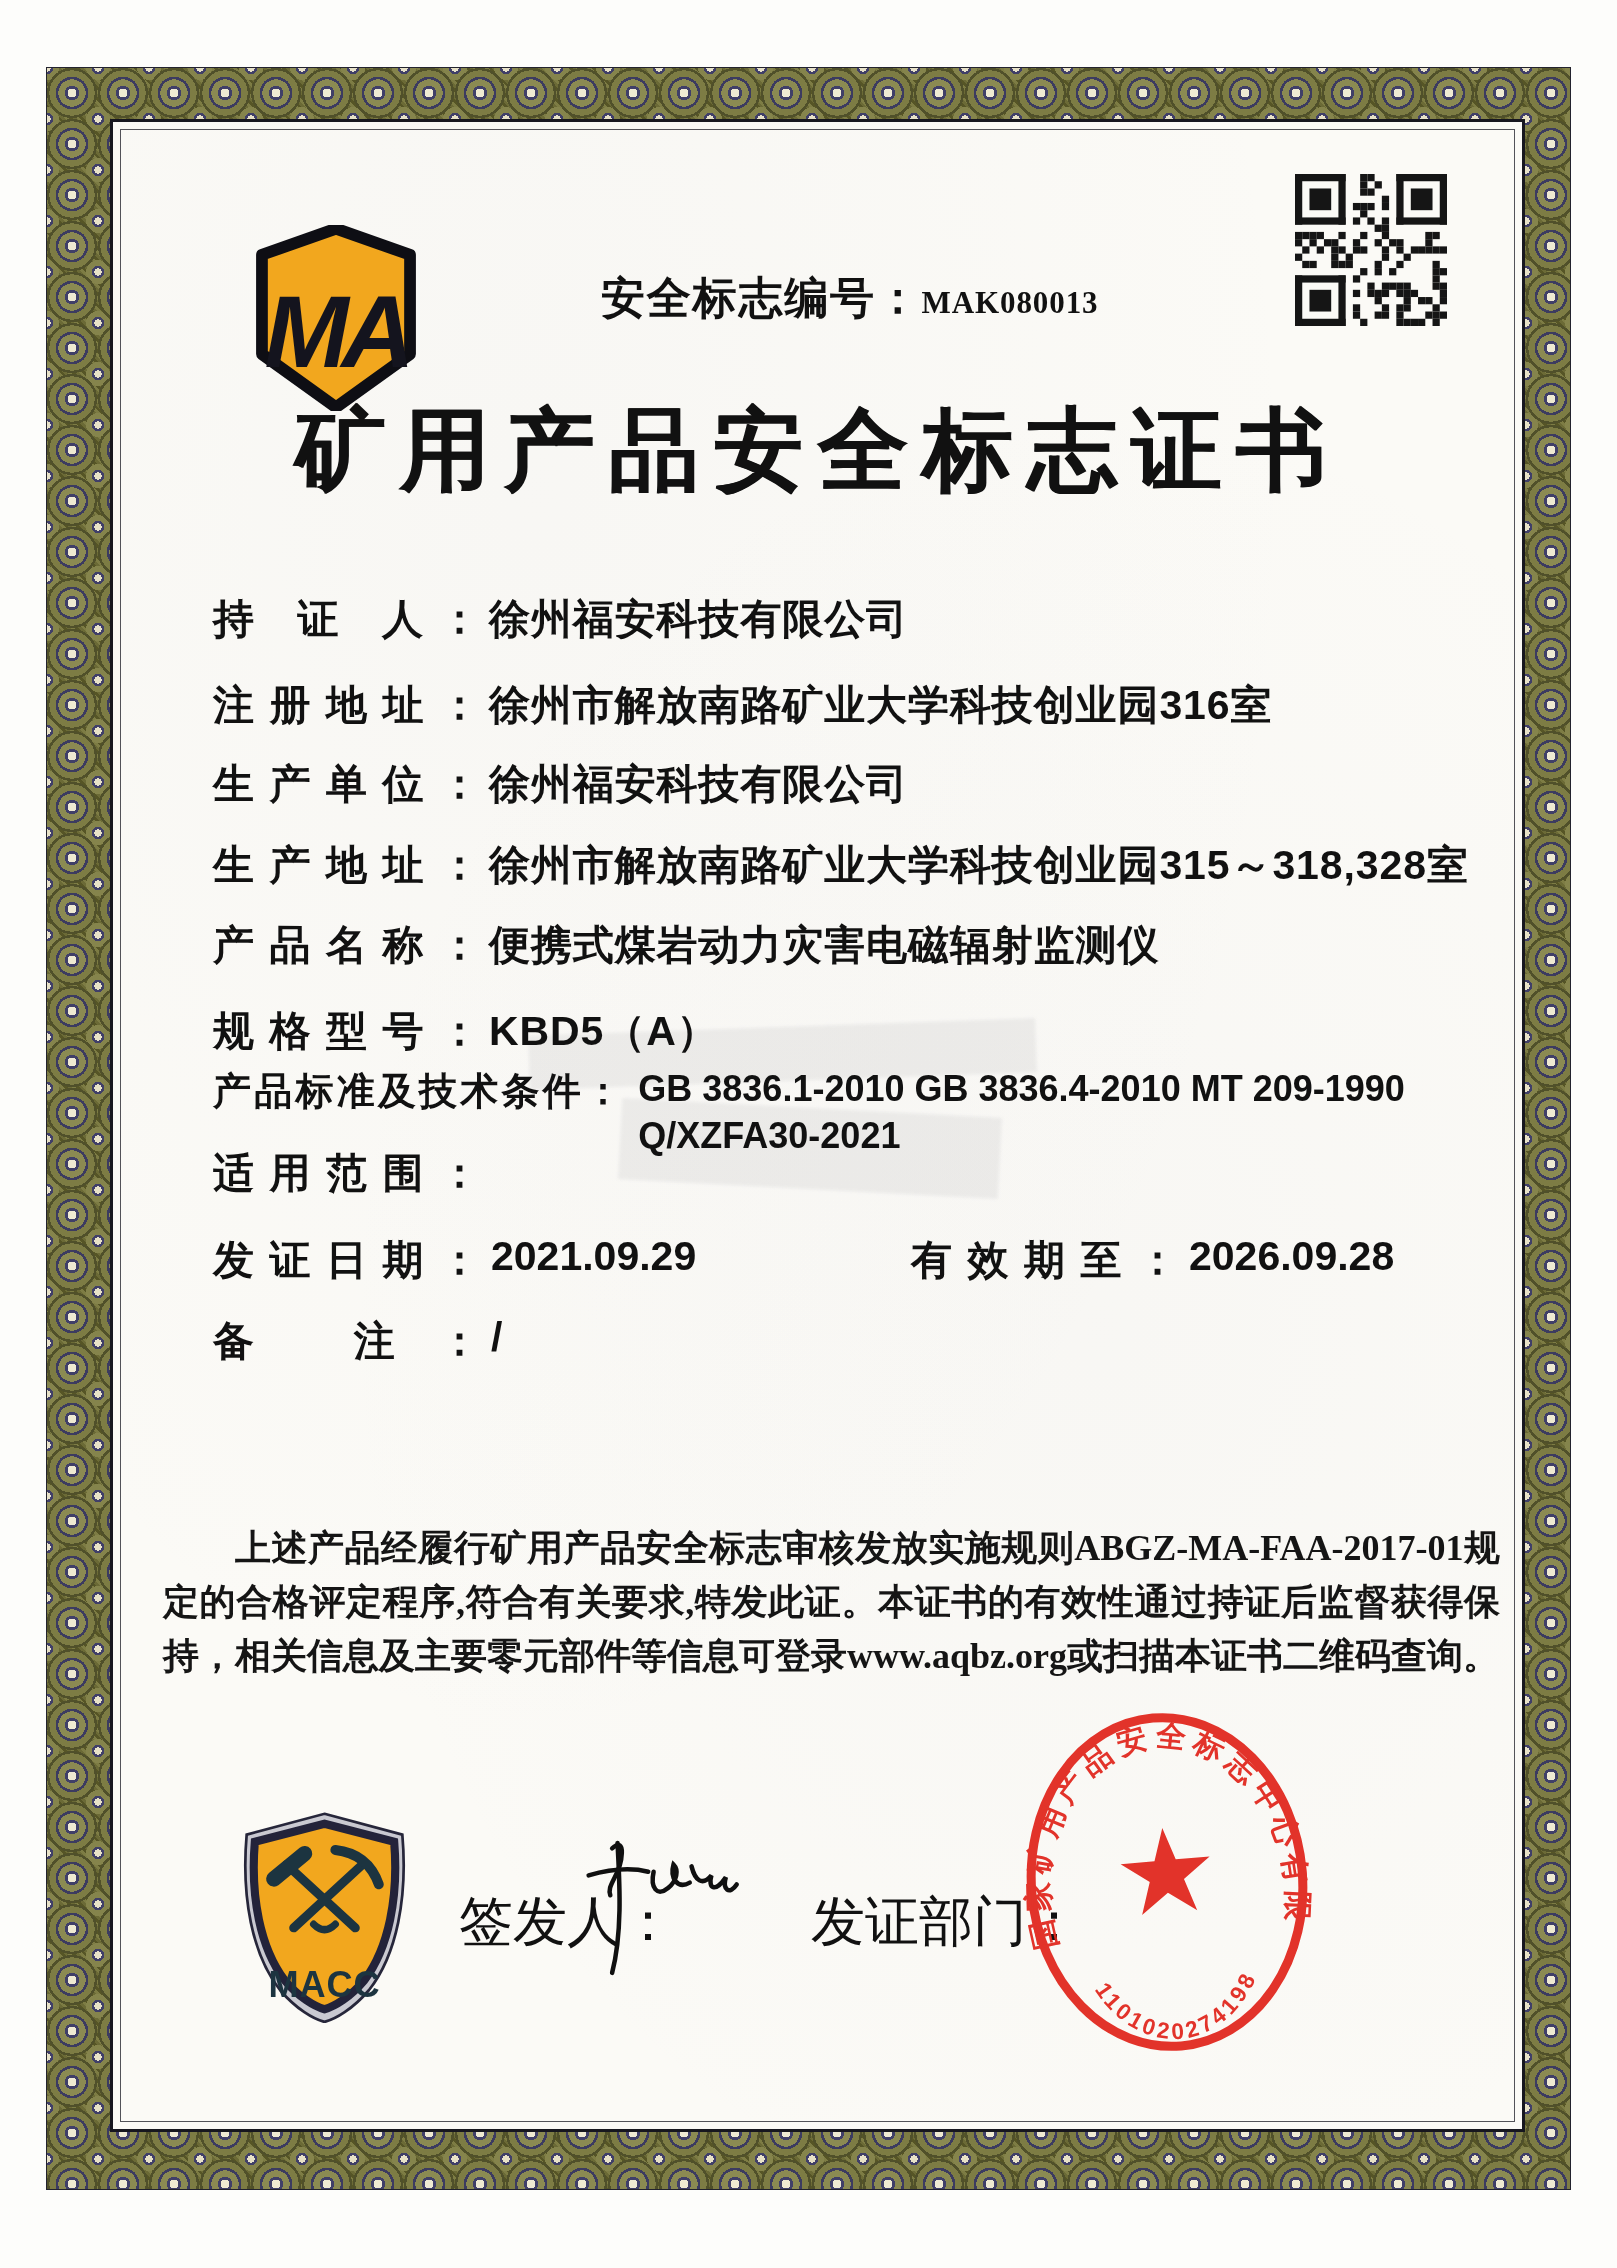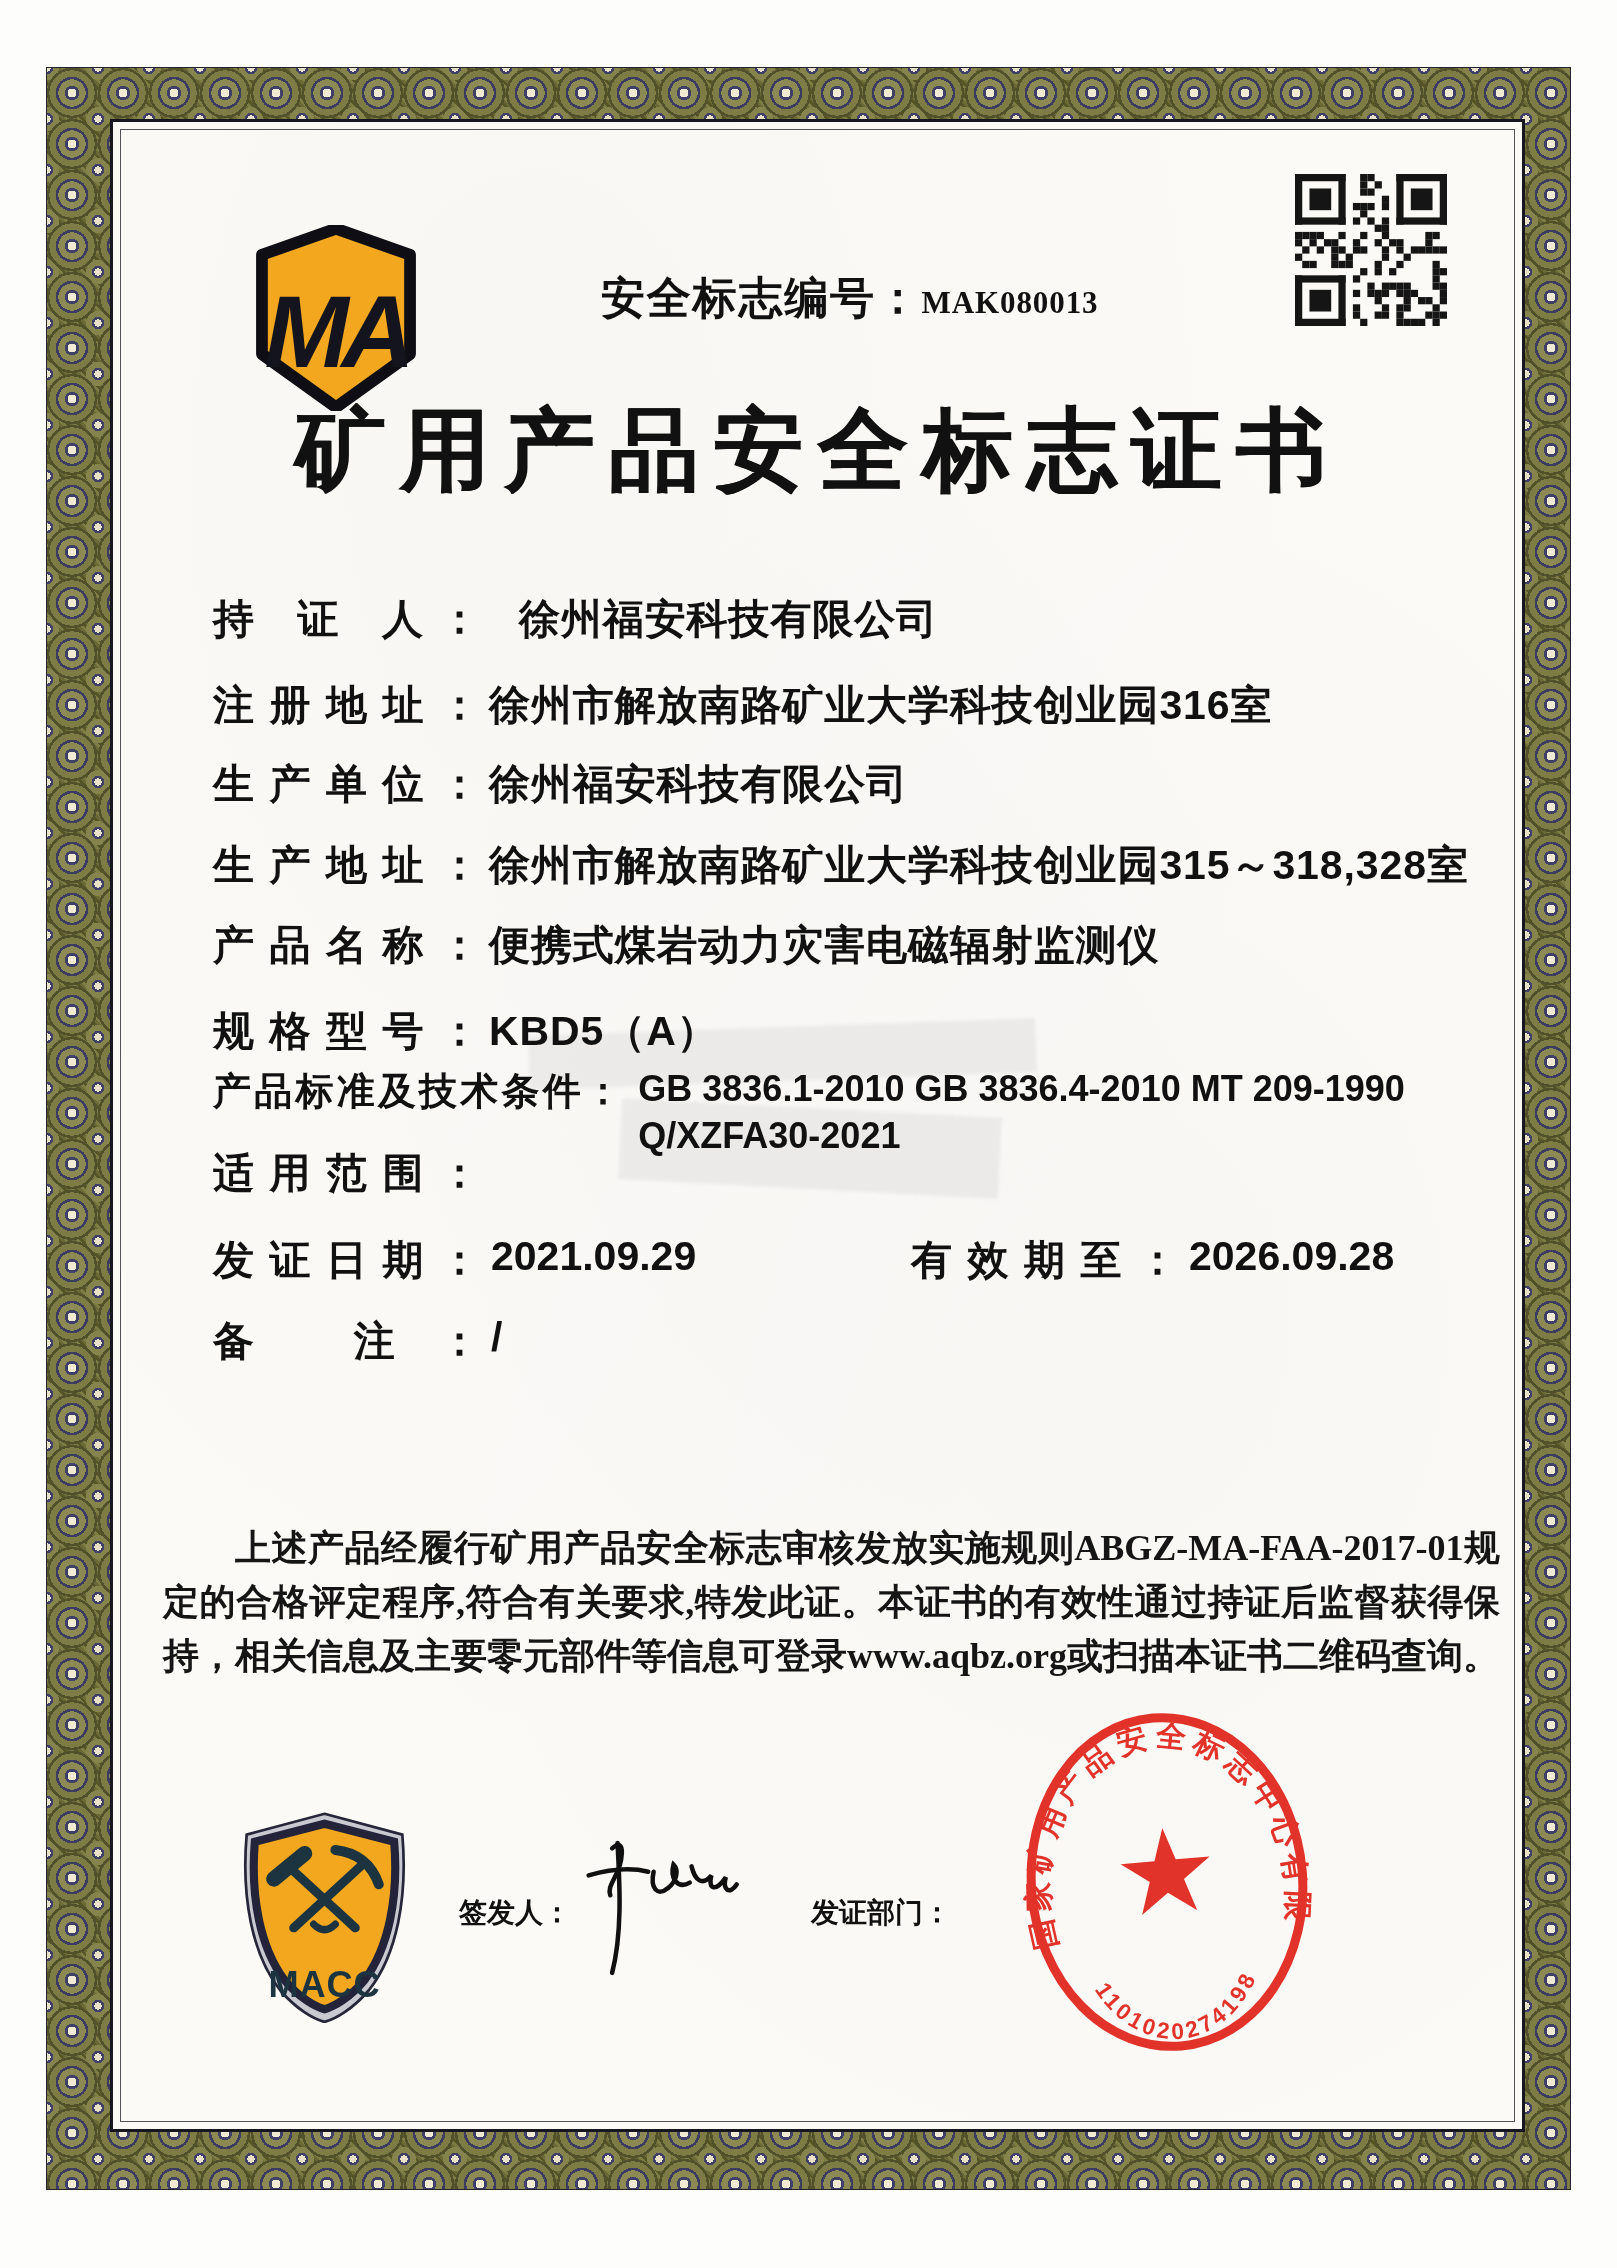--- a/index.html
+++ b/index.html
@@ -36,21 +36,21 @@
   .row .lbl{width:267px;flex:0 0 267px;text-align:justify;text-align-last:justify;white-space:normal;}
   .row .val{margin-left:9px;white-space:nowrap;letter-spacing:0.9px;}
   .row-std .lbl{width:409px;flex:0 0 409px;font-size:38px;}
   .row-std .val{margin-left:16.3px;width:868px;white-space:normal;font-size:36px;line-height:1.3;
                 font-family:"Liberation Sans",sans-serif;letter-spacing:0;}
   .pair{position:absolute;display:flex;font-weight:bold;font-size:41px;}
   .pair .lbl{width:267px;flex:0 0 267px;text-align:justify;text-align-last:justify;}
   .pair .val{margin-left:11px;white-space:nowrap;}
   .statement{left:50px;top:1399px;width:1337px;font-size:36px;line-height:1.5;font-weight:700;
              font-family:"Liberation Serif",serif;text-align:justify;text-indent:2em;color:#151515;}
-  .signer-label,.issuer-label{font-size:28px;font-weight:bold;white-space:nowrap;margin-top:8px;}
+  .signer-label,.issuer-label{font-size:54px;font-weight:normal;white-space:nowrap;}
   .smudge{position:absolute;background:rgba(120,120,130,.10);filter:blur(1.8px);}
   svg text{font-family:"Liberation Sans",sans-serif;}
 </style>
 </head>
 <body>
 
 <div class="page">
   <div class="ornate"></div>
 
   <div class="paper">
@@ -190,21 +190,21 @@
           <rect x="136" y="160" width="8" height="8" fill="#151515"></rect>
           <rect x="152" y="160" width="8" height="8" fill="#151515"></rect>
         </svg>
     </div>
 
     <div class="abs title">矿用产品安全标志证书</div>
 
     <div class="smudge" style="left:317px;top:905px;width:507px;height:54px;transform:rotate(-2deg);left:416px;"></div>
     <div class="smudge" style="left:507px;top:986px;width:380px;height:81px;transform:rotate(3deg);"></div>
 
-    <div class="row" style="top:470px;gap:30px;">
+    <div class="row" style="top:470px;">
       <span class="lbl">持 证 人：</span>
       <span class="val">徐州福安科技有限公司</span>
     </div>
     <div class="row" style="top:556px;">
       <span class="lbl">注册地址：</span>
       <span class="val">徐州市解放南路矿业大学科技创业园316室</span>
     </div>
     <div class="row" style="top:635px;">
       <span class="lbl">生产单位：</span>
       <span class="val">徐州福安科技有限公司</span>

